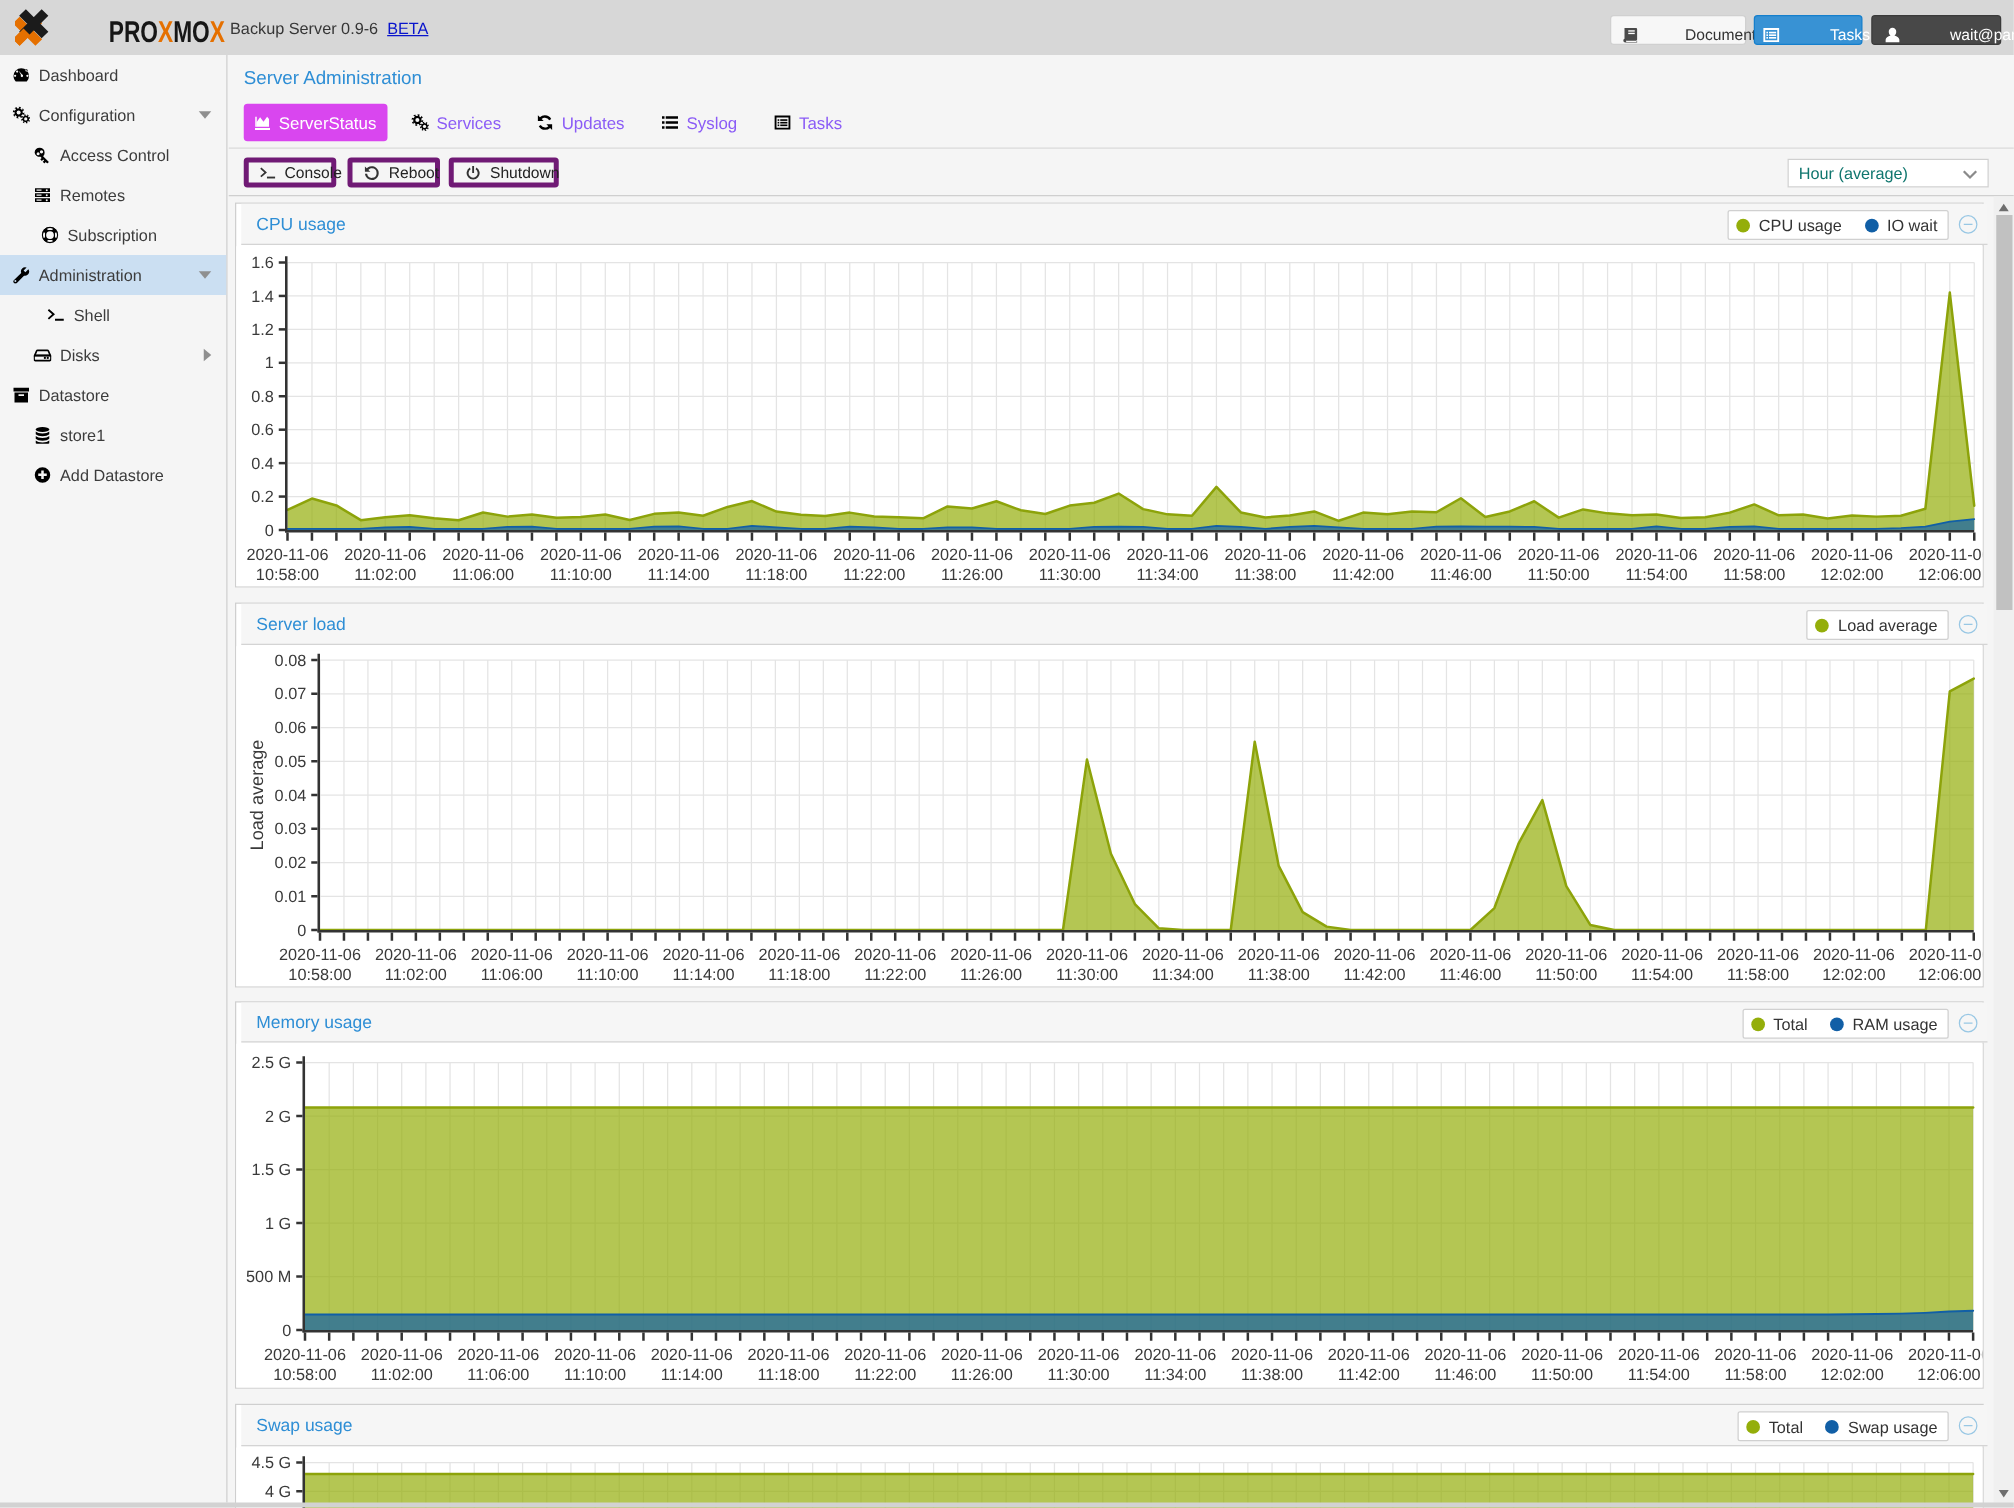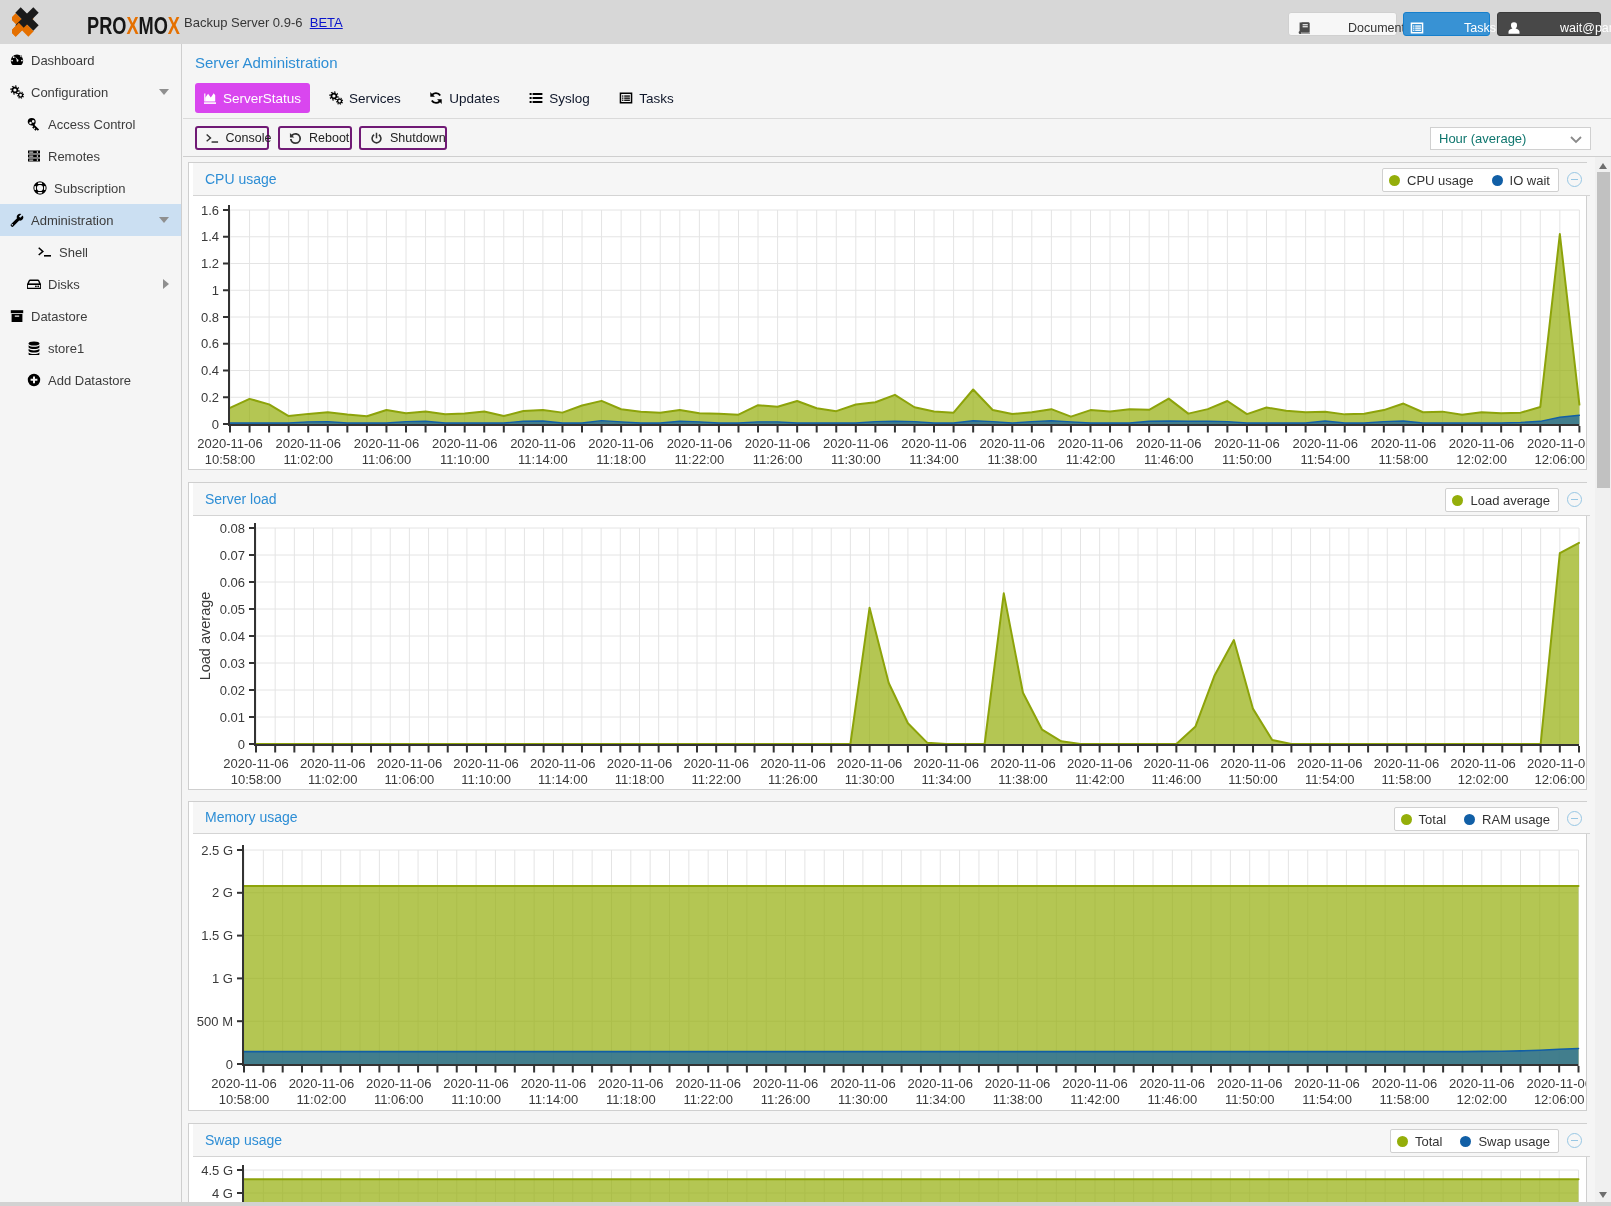--- a/index.html
+++ b/index.html
@@ -14,25 +14,25 @@
 #btn-user { left:1497px; width:104px; background:#484848; border:1px solid #3a3a3a; color:#fff; padding:0 9px; }
 #badge1 { background:#3f3f3f; color:#fff; border-radius:3px; padding:1.5px 7px; margin-left:5px; font-size:12px; }
 #sidebar { position:absolute; left:0; top:44px; width:182px; height:1158px; background:#f5f5f5; border-right:1px solid #cfcfcf; }
 .nav { position:absolute; left:0; width:181px; height:32px; display:flex; align-items:center; color:#3c3c3c; }
 .nav .txt { margin-left:7px; }
 .nav.sel { background:#cbdff2; }
 .arrow { position:absolute; right:12px; top:13px; width:0; height:0; }
 .arr-down { border-left:5.5px solid transparent; border-right:5.5px solid transparent; border-top:6px solid #8f8f8f; }
 .arr-right { border-top:5.5px solid transparent; border-bottom:5.5px solid transparent; border-left:6px solid #8f8f8f; }
 #content-title { position:absolute; left:195px; top:54px; font-size:15px; color:#2e8ed5; }
-.tab { position:absolute; top:83px; height:30px; border-radius:3px; display:flex; align-items:center; font-size:13.5px; color:#0f172a; }
+.tab { position:absolute; top:83px; height:30px; border-radius:3px; display:flex; align-items:center; font-size:13.5px; color:#8b5cf6; }
 .tab.active { background:#d946ef; color:#fff; }
 .tab .txt { margin-left:6px; }
 #toolbar { position:absolute; left:183px; top:118px; width:1428px; height:39px; background:#f5f5f5; border-top:1px solid #dadada; border-bottom:1px solid #cfcfcf; }
-.tbtn { position:absolute; top:7px; height:24px; background:#f5f5f5; border:2px solid #701a75; border-radius:3px; display:flex; align-items:center; font-size:12.5px; color:#222; }
+.tbtn { position:absolute; top:7px; height:24px; background:#f5f5f5; border:4px solid #701a75; border-radius:3px; display:flex; align-items:center; font-size:12.5px; color:#222; }
 .tbtn .txt { margin-left:7px; }
 #combo { position:absolute; left:1430px; top:127px; width:161px; height:23px; background:#fff; border:1px solid #d0d0d0; font-size:13px; color:#0f766e; display:flex; align-items:center; padding-left:8px; }
 .panel { position:absolute; left:188px; width:1399px; background:#fff; border:1px solid #cfcfcf; }
 .phead { position:absolute; left:4px; top:0; width:1397px; background:#f6f6f6; border-bottom:1px solid #d4d4d4; }
 .ptitle { position:absolute; left:12px; font-size:14px; color:#2e8ed5; }
 .legend { position:absolute; background:#fff; border:1px solid #d0d0d0; border-radius:2px; height:24px; display:flex; align-items:center; font-size:13px; color:#333; }
 .ldot { width:11px; height:11px; border-radius:50%; margin-right:7px; }
 .ltool { position:absolute; width:15px; height:15px; border-radius:50%; border:1.5px solid #98c7e4; }
 .ltool::after { content:""; position:absolute; left:2.5px; top:5.6px; width:7px; height:1.6px; background:#98c7e4; }
 .pbody { position:absolute; left:0; background:#fff; overflow:hidden; }

